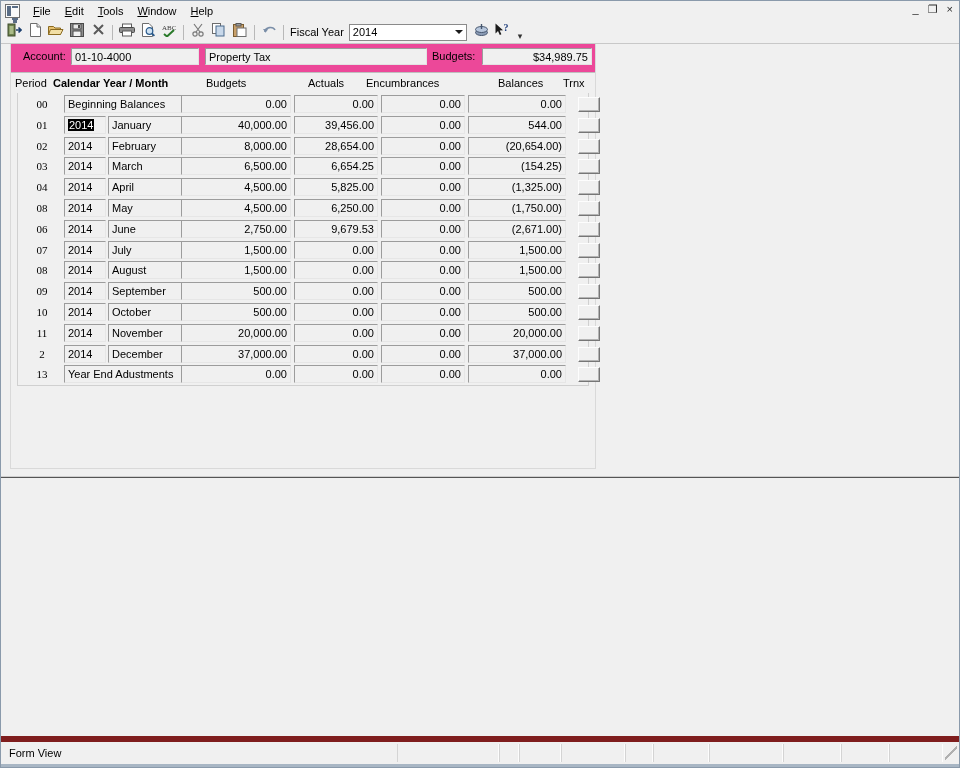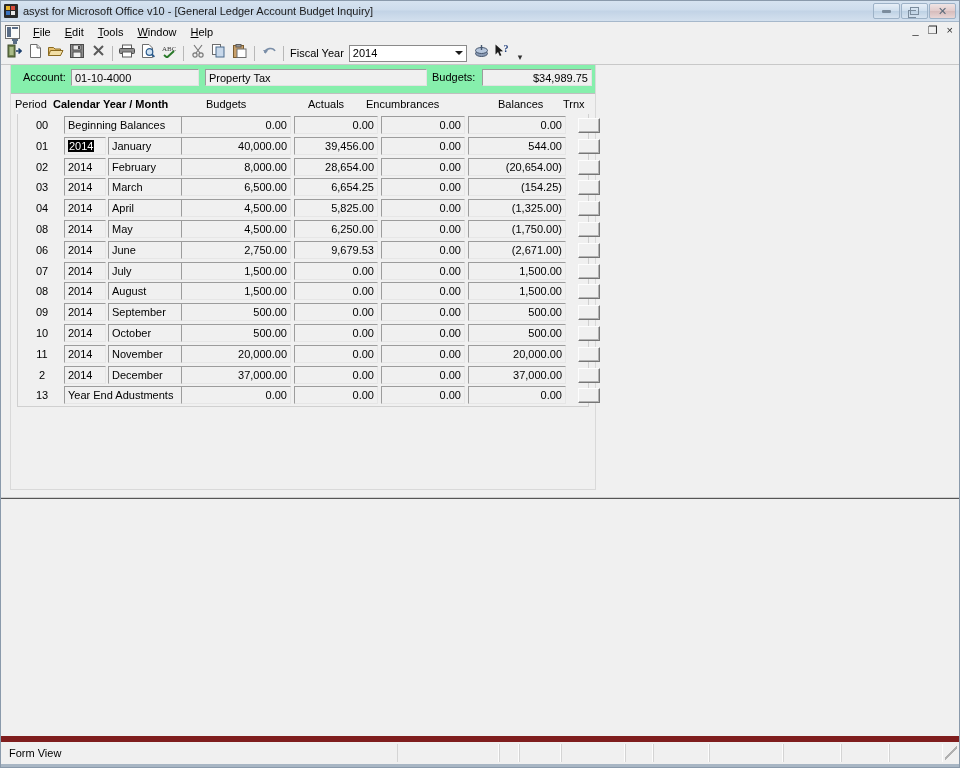--- a/index.html
+++ b/index.html
@@ -195,21 +195,21 @@
     background: #f0f0f0;
     border: 1px solid #d9d9d9;
     border-top: none;
     box-sizing: border-box;
   }
 
   #header-band {
     position: relative;
     height: 28px;
     border-bottom: 1px solid #bfbfbf;
-    background: #86efac;
+    background: #ec4899;
   }
   .lbl {
     position: absolute;
     font-size: 11px;
     color: #000;
     white-space: nowrap;
   }
   .ro-field {
     position: absolute;
     background: #f0f0f0;
@@ -257,20 +257,21 @@
     height: 21px;
   }
   .period-num {
     position: absolute;
     left: 13px;
     top: 4px;
     width: 22px;
     text-align: center;
     font-size: 11px;
     color: #000;
+    font-family: Liberation Serif, serif;
   }
   .cell {
     position: absolute;
     top: 1px;
     height: 18px;
     background: #f0f0f0;
     border: 1px solid #9c9c9c;
     border-right-color: #e6e6e6;
     border-bottom-color: #e6e6e6;
     box-sizing: border-box;
@@ -356,40 +357,20 @@
     height: 3px;
     background: #a8b6c4;
     flex: 0 0 auto;
   }
 </style>
 </head>
 <body>
 
 <div id="app-window">
 
-  <div id="title-bar">
-    <div id="app-icon">
-      <i class="q1"></i>
-        <i class="q2"></i>
-        <i class="q3"></i>
-        <i class="q4"></i>
-    </div>
-    <div id="title-text">asyst for Microsoft Office v10 - [General Ledger Account Budget Inquiry]</div>
-    <div id="win-buttons">
-      <div class="winbtn">
-          <span class="glyph-min"></span>
-        </div>
-      <div class="winbtn">
-          <span class="glyph-max"></span>
-        </div>
-      <div class="winbtn close">
-          <span>✕</span>
-        </div>
-    </div>
-  </div>
 
   <div id="menu-bar">
     <div id="mdi-menu-icon"></div>
     <div class="menu-item"><u>F</u>ile</div>
     <div class="menu-item"><u>E</u>dit</div>
     <div class="menu-item"><u>T</u>ools</div>
     <div class="menu-item"><u>W</u>indow</div>
     <div class="menu-item"><u>H</u>elp</div>
 
     <div id="mdi-win-buttons">

